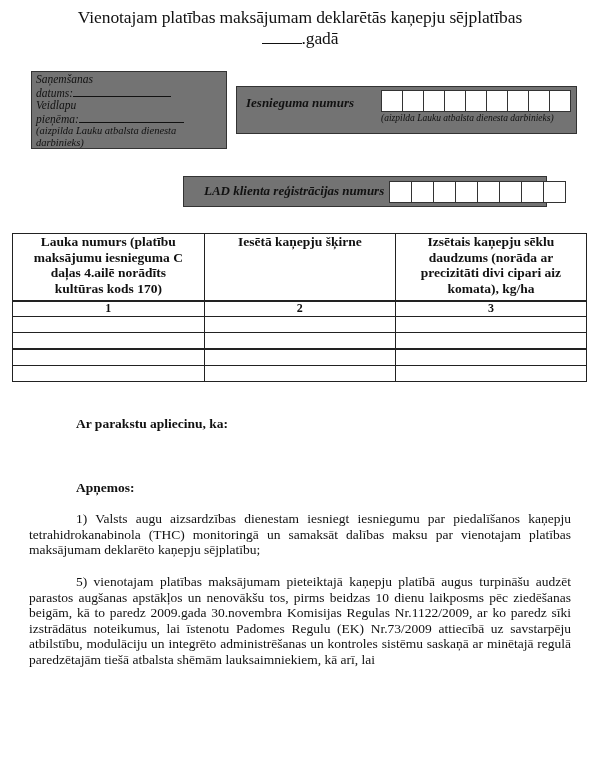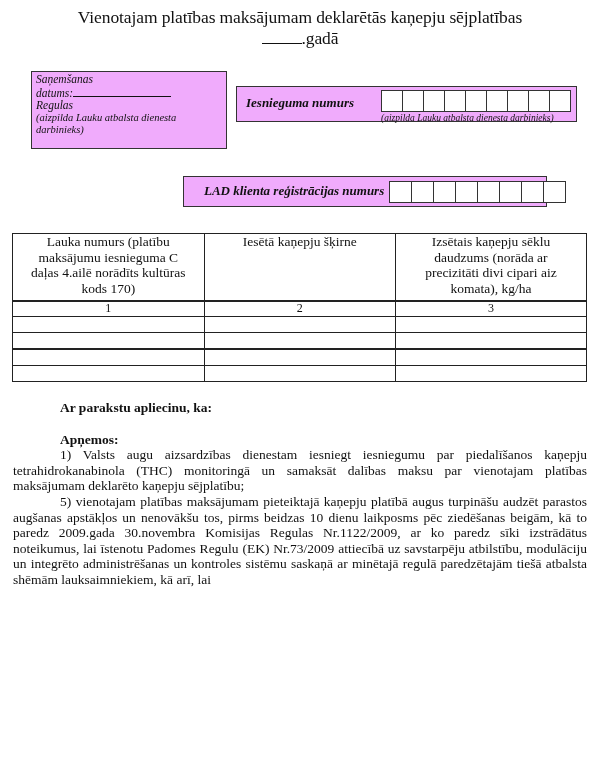--- a/index.html
+++ b/index.html
@@ -7,71 +7,72 @@
     width: 600px; height: 757px; position: relative; overflow: hidden;
     font-family: "Liberation Serif", serif; color: #111;
   }
   .title {
     position: absolute; left: 0; top: 7px; width: 600px; text-align: center;
     font-weight: normal; font-size: 17.5px; line-height: 21px; letter-spacing: -0.1px;
   }
   .title .blank { display: inline-block; width: 40px; border-bottom: 1.5px solid #111; height: 14px; vertical-align: baseline; }
 
   .graybox {
-    position: absolute; background: #f0abfc;
+    position: absolute; background: #737373;
     border: 1.5px solid #333; box-sizing: border-box;
     font-style: italic; font-family: "Liberation Serif", serif;
   }
   .box1 { left: 31px; top: 71px; width: 196px; height: 78px; padding: 1px 4px; font-size: 11.5px; line-height: 12.5px; }
   .box1 .line { display: inline-block; border-bottom: 1px solid #111; height: 10px; vertical-align: baseline; }
   .box1 .note { font-size: 10.5px; line-height: 12px; }
 
-  .box2 { left: 236px; top: 86px; width: 341px; height: 36px; }
+  .box2 { left: 236px; top: 86px; width: 341px; height: 48px; }
   .box2 .label { position: absolute; left: 9px; top: 8px; font-weight: bold; font-size: 13px; }
   .box2 .cells { position: absolute; left: 144px; top: 3px; display: flex; border: 1px solid #333; border-right: none; }
   .cell { width: 20px; height: 20px; background: #fff; border-right: 1px solid #333; box-sizing: content-box; }
   .box2 .note { position: absolute; left: 144px; top: 26px; font-size: 9.5px; white-space: nowrap; }
 
   .box3 { left: 183px; top: 176px; width: 364px; height: 31px; }
   .box3 .label { position: absolute; left: 20px; top: 6px; font-weight: bold; font-size: 13px; }
   .box3 .cells { position: absolute; left: 205px; top: 4px; display: flex; border: 1px solid #333; border-right: none; }
   .box3 .cell { width: 21px; height: 20px; }
 
   table.grid {
     position: absolute; left: 12px; top: 233px; width: 575px;
     border-collapse: collapse; font-size: 13.5px; line-height: 15.5px;
   }
-  table.grid th, table.grid td { border: 1px solid #222; padding: 0 16px; text-align: center; font-weight: normal; vertical-align: top; }
+  table.grid th, table.grid td { border: 1px solid #222; padding: 0 16px; text-align: center; font-weight: bold; vertical-align: top; }
   table.grid th { height: 66px; }
   table.grid td.num { height: 14px; line-height: 13px; font-size: 12px; }
   table.grid td.empty { height: 15px; }
   table.grid tr.thick td { border-top: 2px solid #222; }
 
   .body-text {
     position: absolute; left: 13px; top: 400px; width: 574px;
     font-size: 13.5px; line-height: 15.6px; text-align: justify;
   }
-  .body-text p { margin: 0; text-indent: 47px; }
+  .body-text p { margin: 16px; text-indent: 47px; }
   .body-text .head { font-weight: bold; }
   .body-text .gap { height: 16px; }
 </style>
 </head>
 <body>
 
 <div class="title">
   <div>Vienotajam platības maksājumam deklarētās kaņepju sējplatības</div>
   <div>
     <span class="blank"></span><span>.gadā</span>
   </div>
 </div>
 
 <div class="graybox box1">
   <div>Saņemšanas</div>
   <div><span>datums:</span><span class="line" style="width:98px"></span></div>
-  <div>Regulas</div>
+  <div>Veidlapu</div>
+  <div><span>pieņēma:</span><span class="line" style="width:105px"></span></div>
   <div class="note">(aizpilda Lauku atbalsta dienesta darbinieks)</div>
 </div>
 
 <div class="graybox box2">
   <div class="label">Iesnieguma numurs</div>
   <div class="cells">
     <div class="cell"></div>
     <div class="cell"></div>
     <div class="cell"></div>
     <div class="cell"></div>

